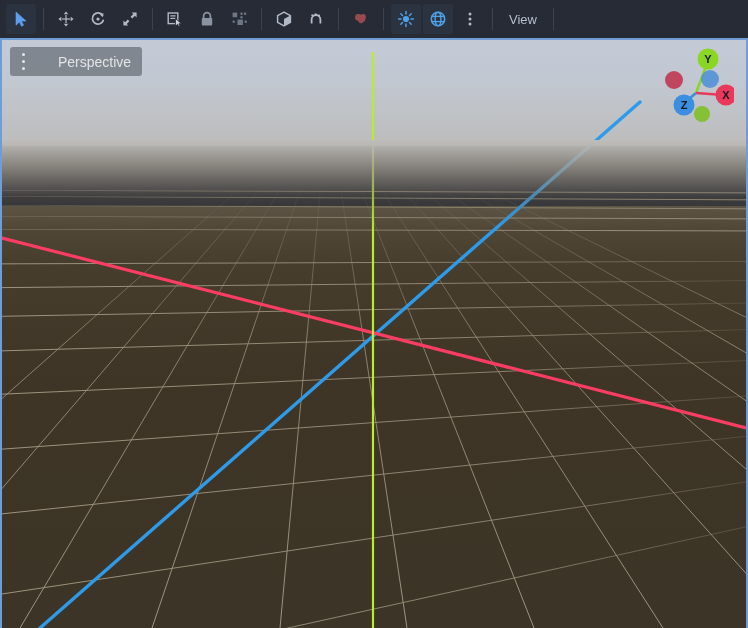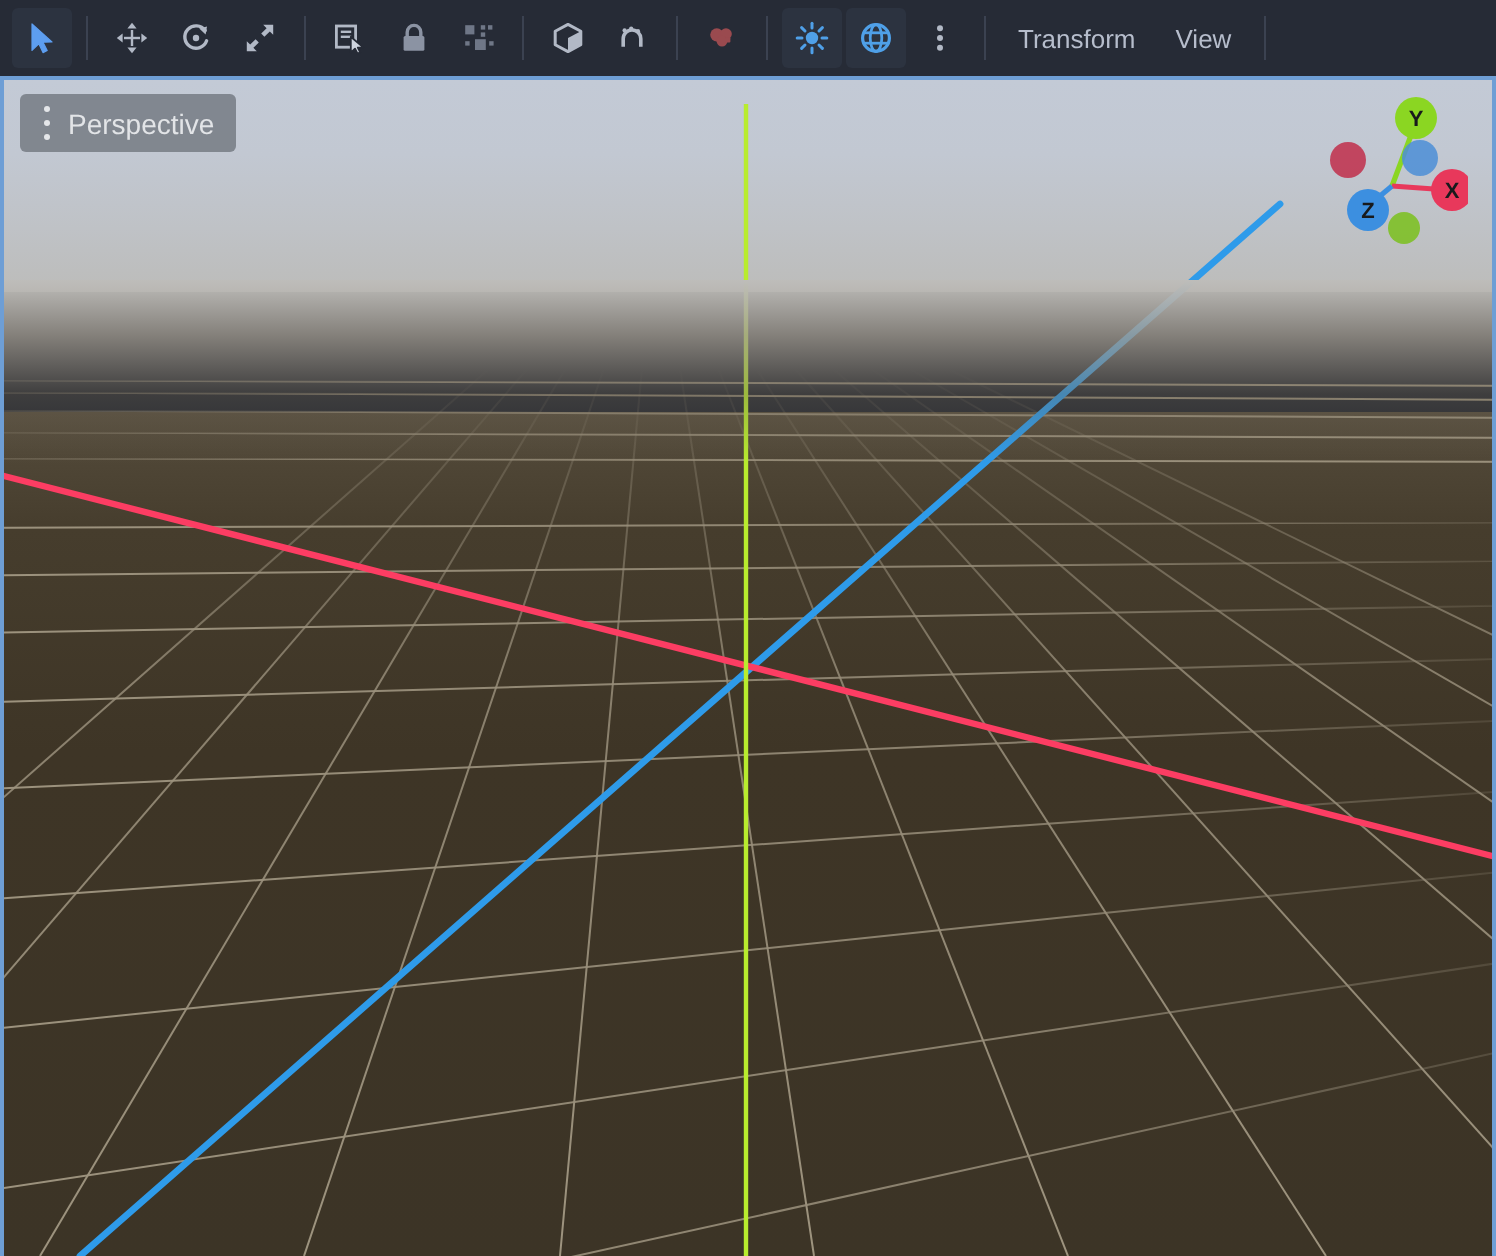--- a/index.html
+++ b/index.html
@@ -221,21 +221,20 @@
         <g fill="#b2b9c6">
           <circle cx="9" cy="4.1" r="1.5"></circle>
           <circle cx="9" cy="9" r="1.5"></circle>
           <circle cx="9" cy="13.9" r="1.5"></circle>
         </g>
       </svg>
     </div>
 
     <div class="sep"></div>
 
-    <div class="menubtn">Transform</div>
     <div class="menubtn">View</div>
 
     <div class="sep"></div>
   </div>
 
   <div class="viewport-frame">
     <div class="viewport">
 
       <div class="sky"></div>
       <div class="ground"></div>
@@ -289,21 +288,21 @@
 
         <line x1="0" y1="198" x2="744" y2="388" stroke="#fc3d63" stroke-width="3.2" stroke-linecap="round"></line>
 
         <line x1="371" y1="12" x2="371" y2="588" stroke="#b8ec2e" stroke-width="2.2"></line>
       </svg>
 
       <div class="fogmask"></div>
 
     </div>
 
-    <div class="persp" style="left:8px;top:7px;">
+    <div class="persp" style="left:8px;top:7px;gap:24px;">
       <span class="kebab">
           <i></i>
           <i></i>
           <i></i>
         </span>
       <span>Perspective</span>
     </div>
 
     <div class="gizmo" style="top:7px;">
       <svg width="72" height="76" viewBox="0 0 72 76">

